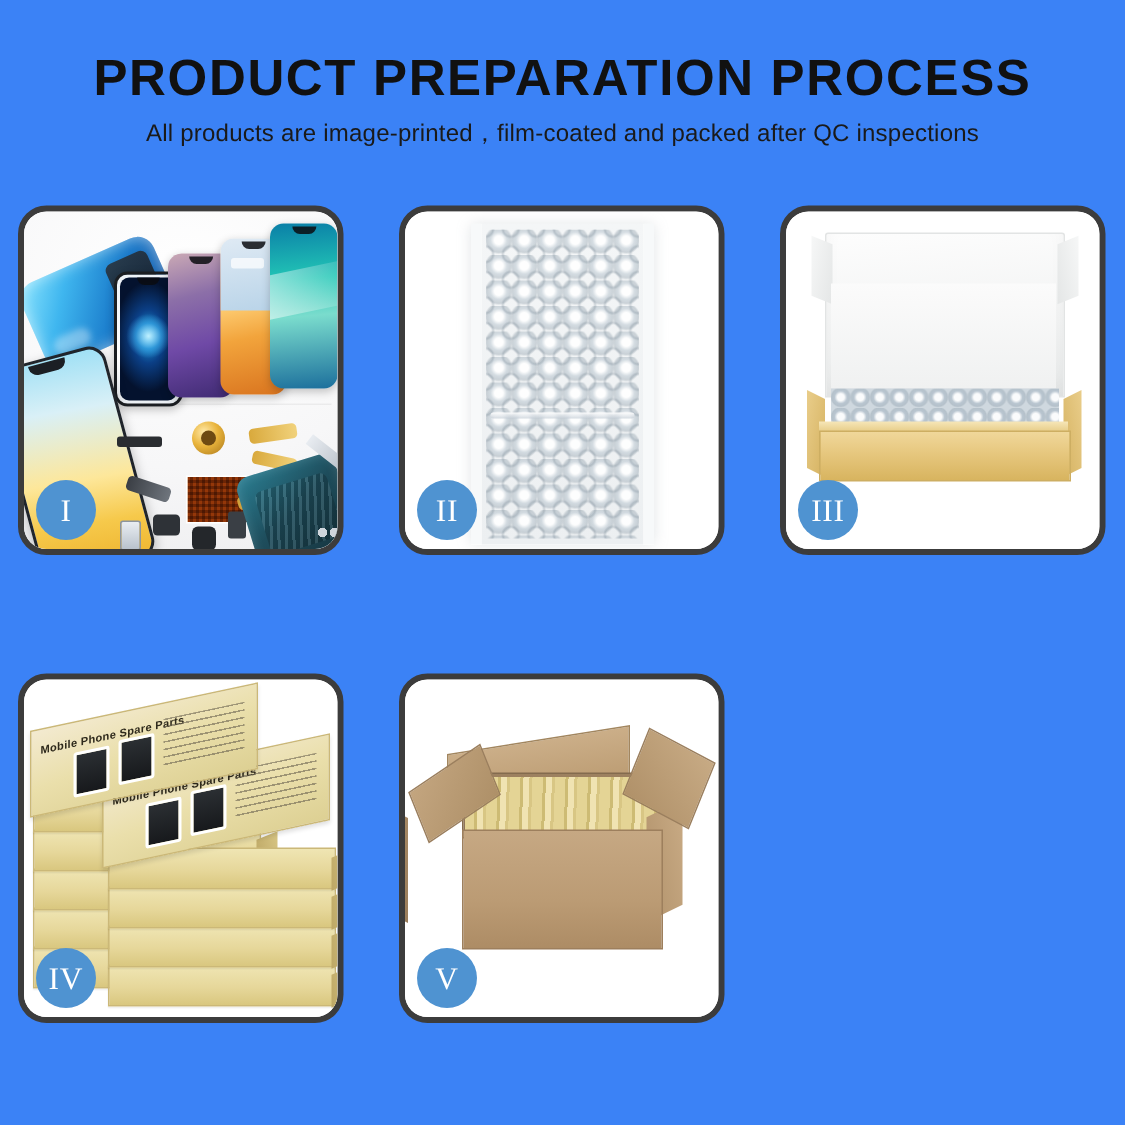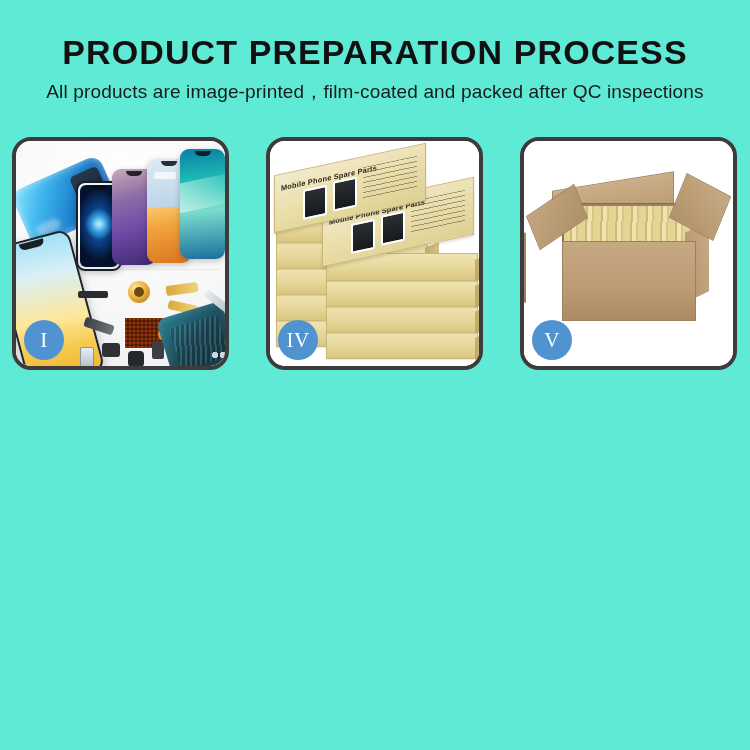--- a/index.html
+++ b/index.html
@@ -10,21 +10,21 @@
   body {
     width: 750px;
     height: 750px;
     font-family: "Liberation Sans", sans-serif;
     overflow: hidden;
   }
   .page {
     position: relative;
     width: 750px;
     height: 750px;
-    background: #5eead4;
+    background: #3b82f6;
   }
 
   
   .header {
     position: absolute;
     top: 34px;
     left: 0;
     width: 750px;
     text-align: center;
   }
@@ -33,21 +33,21 @@
     font-size: 34px;
     font-weight: 700;
     letter-spacing: 1.1px;
     color: #111111;
     line-height: 1.08;
     white-space: nowrap;
   }
   .subtitle {
     margin-top: 8px;
     font-family: "Liberation Sans", sans-serif;
-    font-size: 19px;
+    font-size: 16px;
     font-weight: 400;
     letter-spacing: .15px;
     color: #1a1a1a;
     white-space: nowrap;
   }
 
   
   .grid {
     position: absolute;
     top: 137px;
@@ -498,21 +498,43 @@
         <div class="part camera"></div>
         <div class="part batt"></div>
         <div class="part smallsq"></div>
         <div class="part housing"></div>
         <div class="part tweezers"></div>
         <div class="part screws"></div>
       </div>
       <div class="badge">I</div>
     </div>
 
-
+    <div class="panel p2">
+      <div class="stage">
+        <div class="bubblewrap">
+          <div class="bubbles"></div>
+          <div class="bubbles2"></div>
+          <div class="seam"></div>
+        </div>
+      </div>
+      <div class="badge">II</div>
+    </div>
+
+    <div class="panel p3">
+      <div class="stage">
+        <div class="b3-lid"></div>
+        <div class="b3-foam"></div>
+        <div class="b3-inner"></div>
+        <div class="b3-left"></div>
+        <div class="b3-right"></div>
+        <div class="b3-rim"></div>
+        <div class="b3-front"></div>
+      </div>
+      <div class="badge">III</div>
+    </div>
 
     <div class="panel p4">
       <div class="stage">
 
         <div class="stackbox" style="left:6px;  top:178px;">
             <div class="side"></div>
           </div>
         <div class="stackbox" style="left:6px;  top:152px;">
             <div class="side"></div>
           </div>

